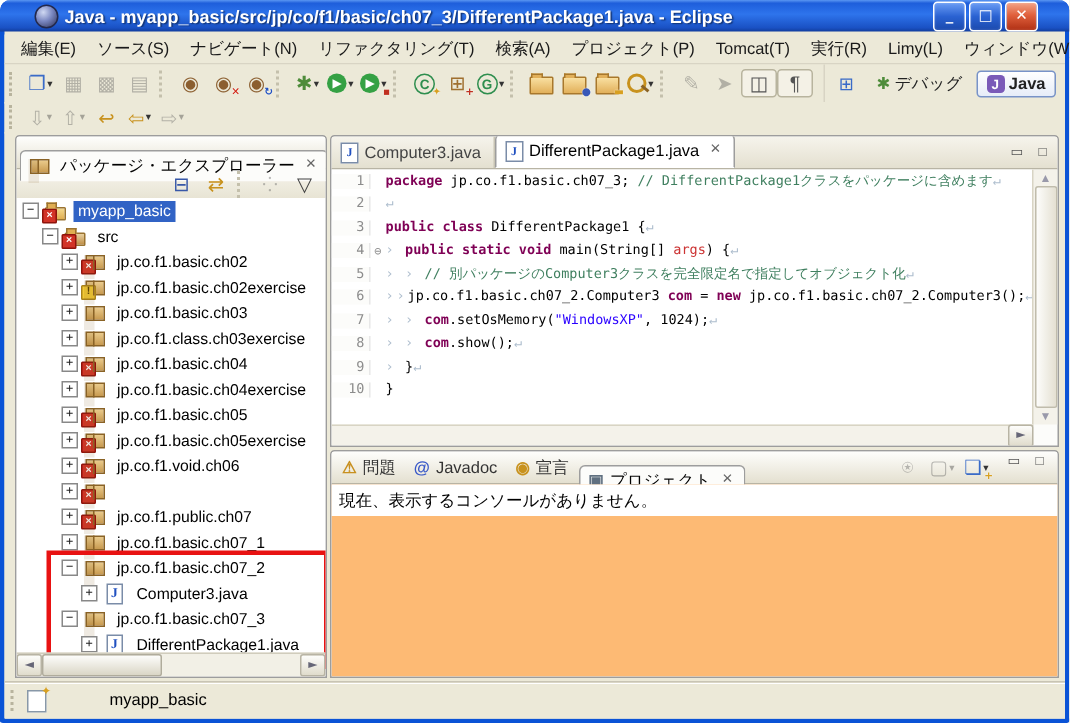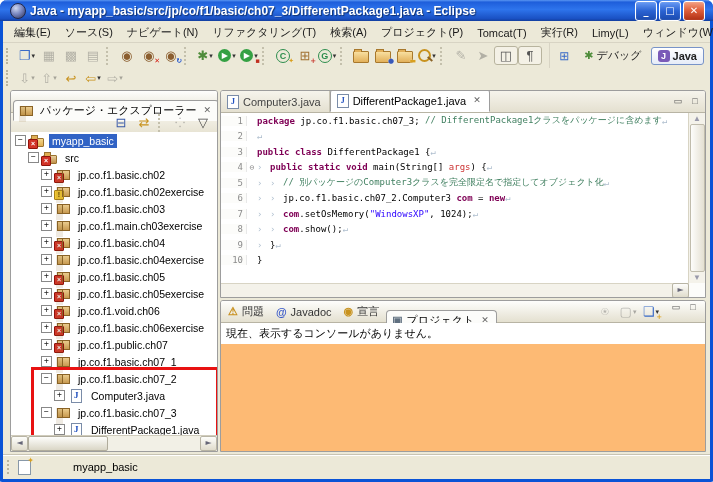--- a/index.html
+++ b/index.html
@@ -1,21 +1,21 @@
 <!DOCTYPE html>
 <html><head>
 <meta charset="utf-8">
 <style>
   html,body{margin:0;padding:0;overflow:hidden;}
   body{width:713px;height:482px;position:relative;font-family:"Liberation Sans",sans-serif;font-size:11px;background:#fff;}
   #window{position:absolute;inset:0;background:#ECE9D8;border:3px solid #0A53D6;border-top:none;border-radius:7px 7px 2px 2px;box-sizing:border-box;}
   
   #titlebar{position:absolute;left:-3px;right:-3px;top:0;height:21px;border-radius:7px 7px 0 0;
     background:linear-gradient(180deg,#5A96F2 0%,#1E5EDB 10%,#2E74EC 45%,#1A51C4 88%,#123E9E 100%);
-    display:flex;align-items:center;padding:0 8px;color:#fff;}
+    display:flex;align-items:center;padding:0 21px;color:#fff;}
   #titlebar .ttl{font-weight:bold;font-size:12px;text-shadow:1px 1px 1px #10306E;white-space:nowrap;overflow:hidden;flex:1;}
   .app-icon{width:14px;height:14px;border-radius:50%;margin:0 4px 0 2px;flex:0 0 14px;
     background:radial-gradient(circle at 35% 30%,#CFD8F2,#7A87C0 45%,#3A3F66 90%);border:1px solid #23284A;}
   .wbtn{width:20px;height:18px;margin-left:2px;border-radius:3px;border:1px solid #fff;
     display:flex;align-items:center;justify-content:center;color:#fff;font:bold 10px/10px "DejaVu Sans",sans-serif;
     background:linear-gradient(180deg,#6A9CF4,#2A62D2 50%,#1B4AAE);box-shadow:inset 0 0 2px #fff3;}
   .wbtn.close{background:linear-gradient(180deg,#F2A285,#E0603C 45%,#B03014);}
   
   #menubar{position:absolute;left:0;right:0;top:23px;height:19px;background:#ECE9D8;display:flex;align-items:center;padding-left:4px;border-bottom:1px solid #D8D4C4;}
   .menu-item{padding:2px 7px;color:#1A1A1A;white-space:nowrap;}
@@ -320,21 +320,21 @@
             <span class="rlabel">jp.co.f1.basic.ch02exercise</span>
           </div>
           <div class="row" style="padding-left: 30px;">
             <span class="exp">+</span>
             <span class="ic ic-pkg"></span>
             <span class="rlabel">jp.co.f1.basic.ch03</span>
           </div>
           <div class="row" style="padding-left: 30px;">
             <span class="exp">+</span>
             <span class="ic ic-pkg"></span>
-            <span class="rlabel">jp.co.f1.main.ch03exercise</span>
+            <span class="rlabel">jp.co.f1.class.ch03exercise</span>
           </div>
           <div class="row" style="padding-left: 30px;">
             <span class="exp">+</span>
             <span class="ic ic-pkg">
               <span class="mk err">×</span>
             </span>
             <span class="rlabel">jp.co.f1.basic.ch04</span>
           </div>
           <div class="row" style="padding-left: 30px;">
             <span class="exp">+</span>
@@ -360,21 +360,20 @@
             <span class="ic ic-pkg">
               <span class="mk err">×</span>
             </span>
             <span class="rlabel">jp.co.f1.void.ch06</span>
           </div>
           <div class="row" style="padding-left: 30px;">
             <span class="exp">+</span>
             <span class="ic ic-pkg">
               <span class="mk err">×</span>
             </span>
-            <span class="rlabel">jp.co.f1.basic.ch06exercise</span>
           </div>
           <div class="row" style="padding-left: 30px;">
             <span class="exp">+</span>
             <span class="ic ic-pkg">
               <span class="mk err">×</span>
             </span>
             <span class="rlabel">jp.co.f1.public.ch07</span>
           </div>
           <div class="row" style="padding-left: 30px;">
             <span class="exp">+</span>
@@ -426,21 +425,21 @@
           <span class="hb">□</span>
         </span>
       </div>
       <div id="rangeind"></div>
       <div id="code">
           <div class="cline"><span class="gut">1</span><span class="fold"></span><span class="tok-kw">package</span><span class="tok-pl"> jp.co.f1.basic.ch07_3; </span><span class="tok-cm">// DifferentPackage1クラスをパッケージに含めます</span><span class="tok-ws">↵</span></div>
           <div class="cline"><span class="gut">2</span><span class="fold"></span><span class="tok-ws">↵</span></div>
           <div class="cline"><span class="gut">3</span><span class="fold"></span><span class="tok-kw">public</span><span class="tok-pl"> </span><span class="tok-kw">class</span><span class="tok-pl"> DifferentPackage1 {</span><span class="tok-ws">↵</span></div>
           <div class="cline"><span class="gut">4</span><span class="fold">⊖</span><span class="tok-tab">›</span><span class="tok-kw">public</span><span class="tok-pl"> </span><span class="tok-kw">static</span><span class="tok-pl"> </span><span class="tok-kw">void</span><span class="tok-pl"> main(String[] </span><span class="tok-arg">args</span><span class="tok-pl">) {</span><span class="tok-ws">↵</span></div>
           <div class="cline"><span class="gut">5</span><span class="fold"></span><span class="tok-tab">›</span><span class="tok-tab">›</span><span class="tok-cm">// 別パッケージのComputer3クラスを完全限定名で指定してオブジェクト化</span><span class="tok-ws">↵</span></div>
-          <div class="cline"><span class="gut">6</span><span class="fold"></span><span class="tok-tab">›</span><span class="tok-tab">›</span><span class="tok-pl">jp.co.f1.basic.ch07_2.Computer3 </span><span class="tok-var">com</span><span class="tok-pl"> = </span><span class="tok-kw">new</span><span class="tok-ws">↵</span></div>
+          <div class="cline"><span class="gut">6</span><span class="fold"></span><span class="tok-tab">›</span><span class="tok-tab">›</span><span class="tok-pl">jp.co.f1.basic.ch07_2.Computer3 </span><span class="tok-var">com</span><span class="tok-pl"> = </span><span class="tok-kw">new</span><span class="tok-pl"> jp.co.f1.basic.ch07_2.Computer3();</span><span class="tok-ws">↵</span></div>
           <div class="cline"><span class="gut">7</span><span class="fold"></span><span class="tok-tab">›</span><span class="tok-tab">›</span><span class="tok-var">com</span><span class="tok-pl">.setOsMemory(</span><span class="tok-str">"WindowsXP"</span><span class="tok-pl">, 1024);</span><span class="tok-ws">↵</span></div>
           <div class="cline"><span class="gut">8</span><span class="fold"></span><span class="tok-tab">›</span><span class="tok-tab">›</span><span class="tok-var">com</span><span class="tok-pl">.show();</span><span class="tok-ws">↵</span></div>
           <div class="cline"><span class="gut">9</span><span class="fold"></span><span class="tok-tab">›</span><span class="tok-pl">}</span><span class="tok-ws">↵</span></div>
           <div class="cline"><span class="gut">10</span><span class="fold"></span><span class="tok-pl">}</span></div>
         </div>
       <div class="vscroll">
         <span style="color:#99A;font-size:8px">▲</span>
         <span class="vthumb"></span>
         <span style="color:#99A;font-size:8px">▼</span>
       </div>

